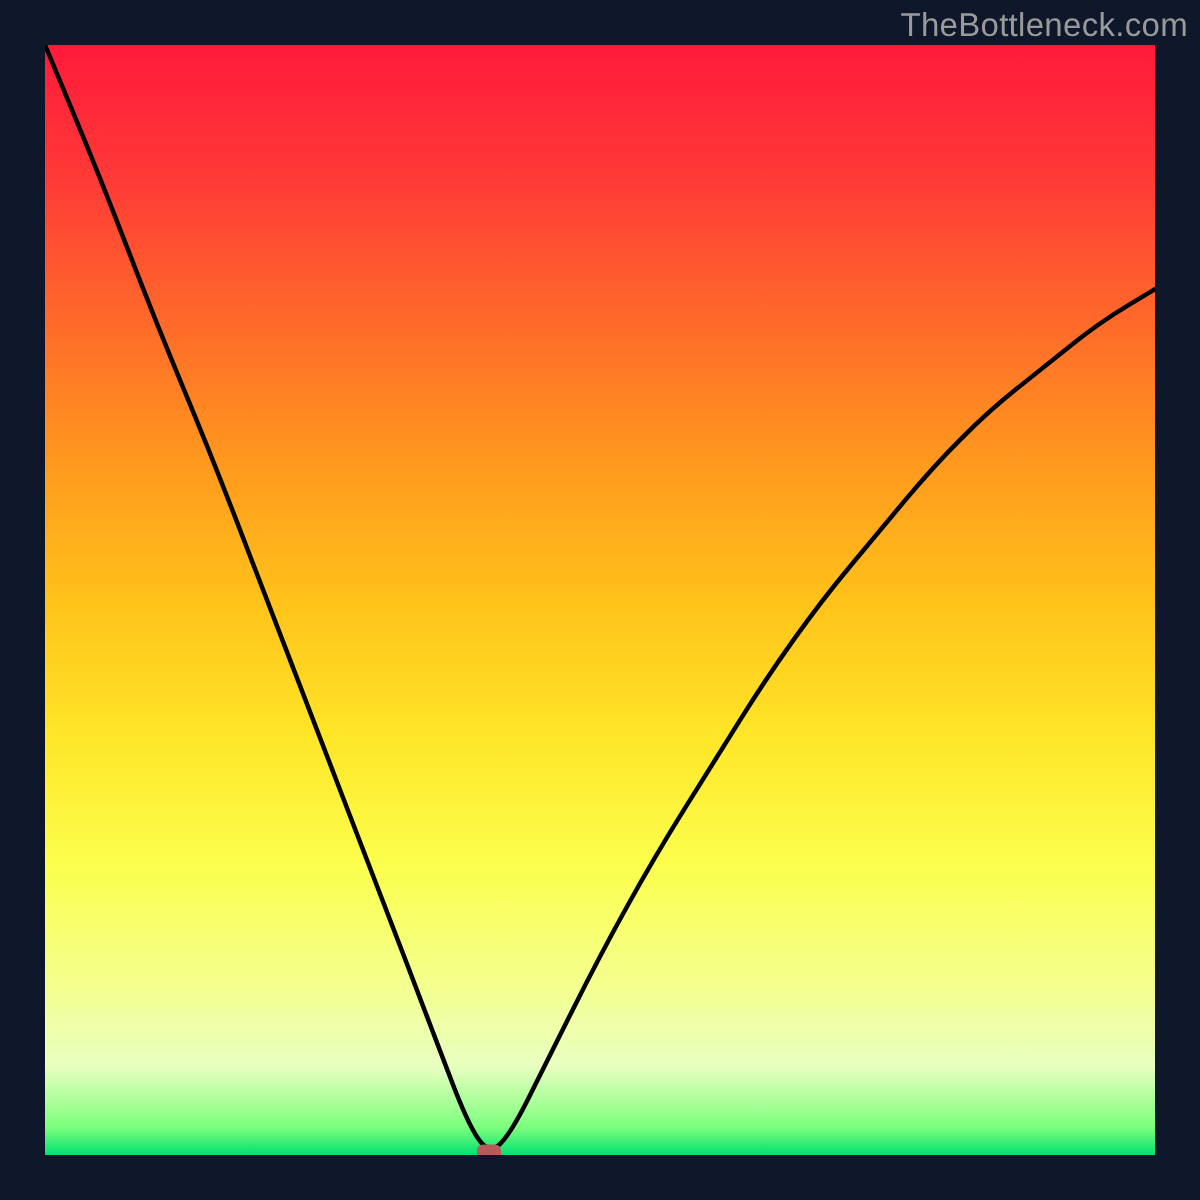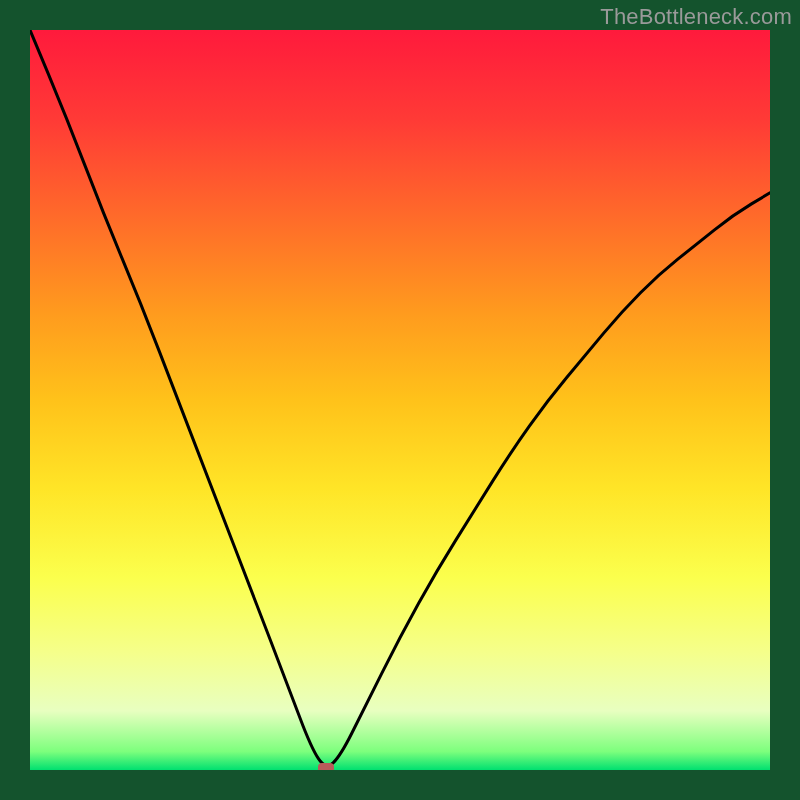--- a/index.html
+++ b/index.html
@@ -10,21 +10,21 @@
     background: #000;
     font-family: Arial, Helvetica, sans-serif;
     overflow: hidden;
   }
   .frame {
     position: absolute;
     left: 0;
     top: 0;
     width: 800px;
     height: 800px;
-    background: #14532d;
+    background: #0f172a;
     text-align: center;
   }
   .plot-area {
     position: absolute;
     left: 30px;
     top: 30px;
     width: 740px;
     height: 740px;
     background: linear-gradient(to bottom,
       #ff1a3c 0%,

